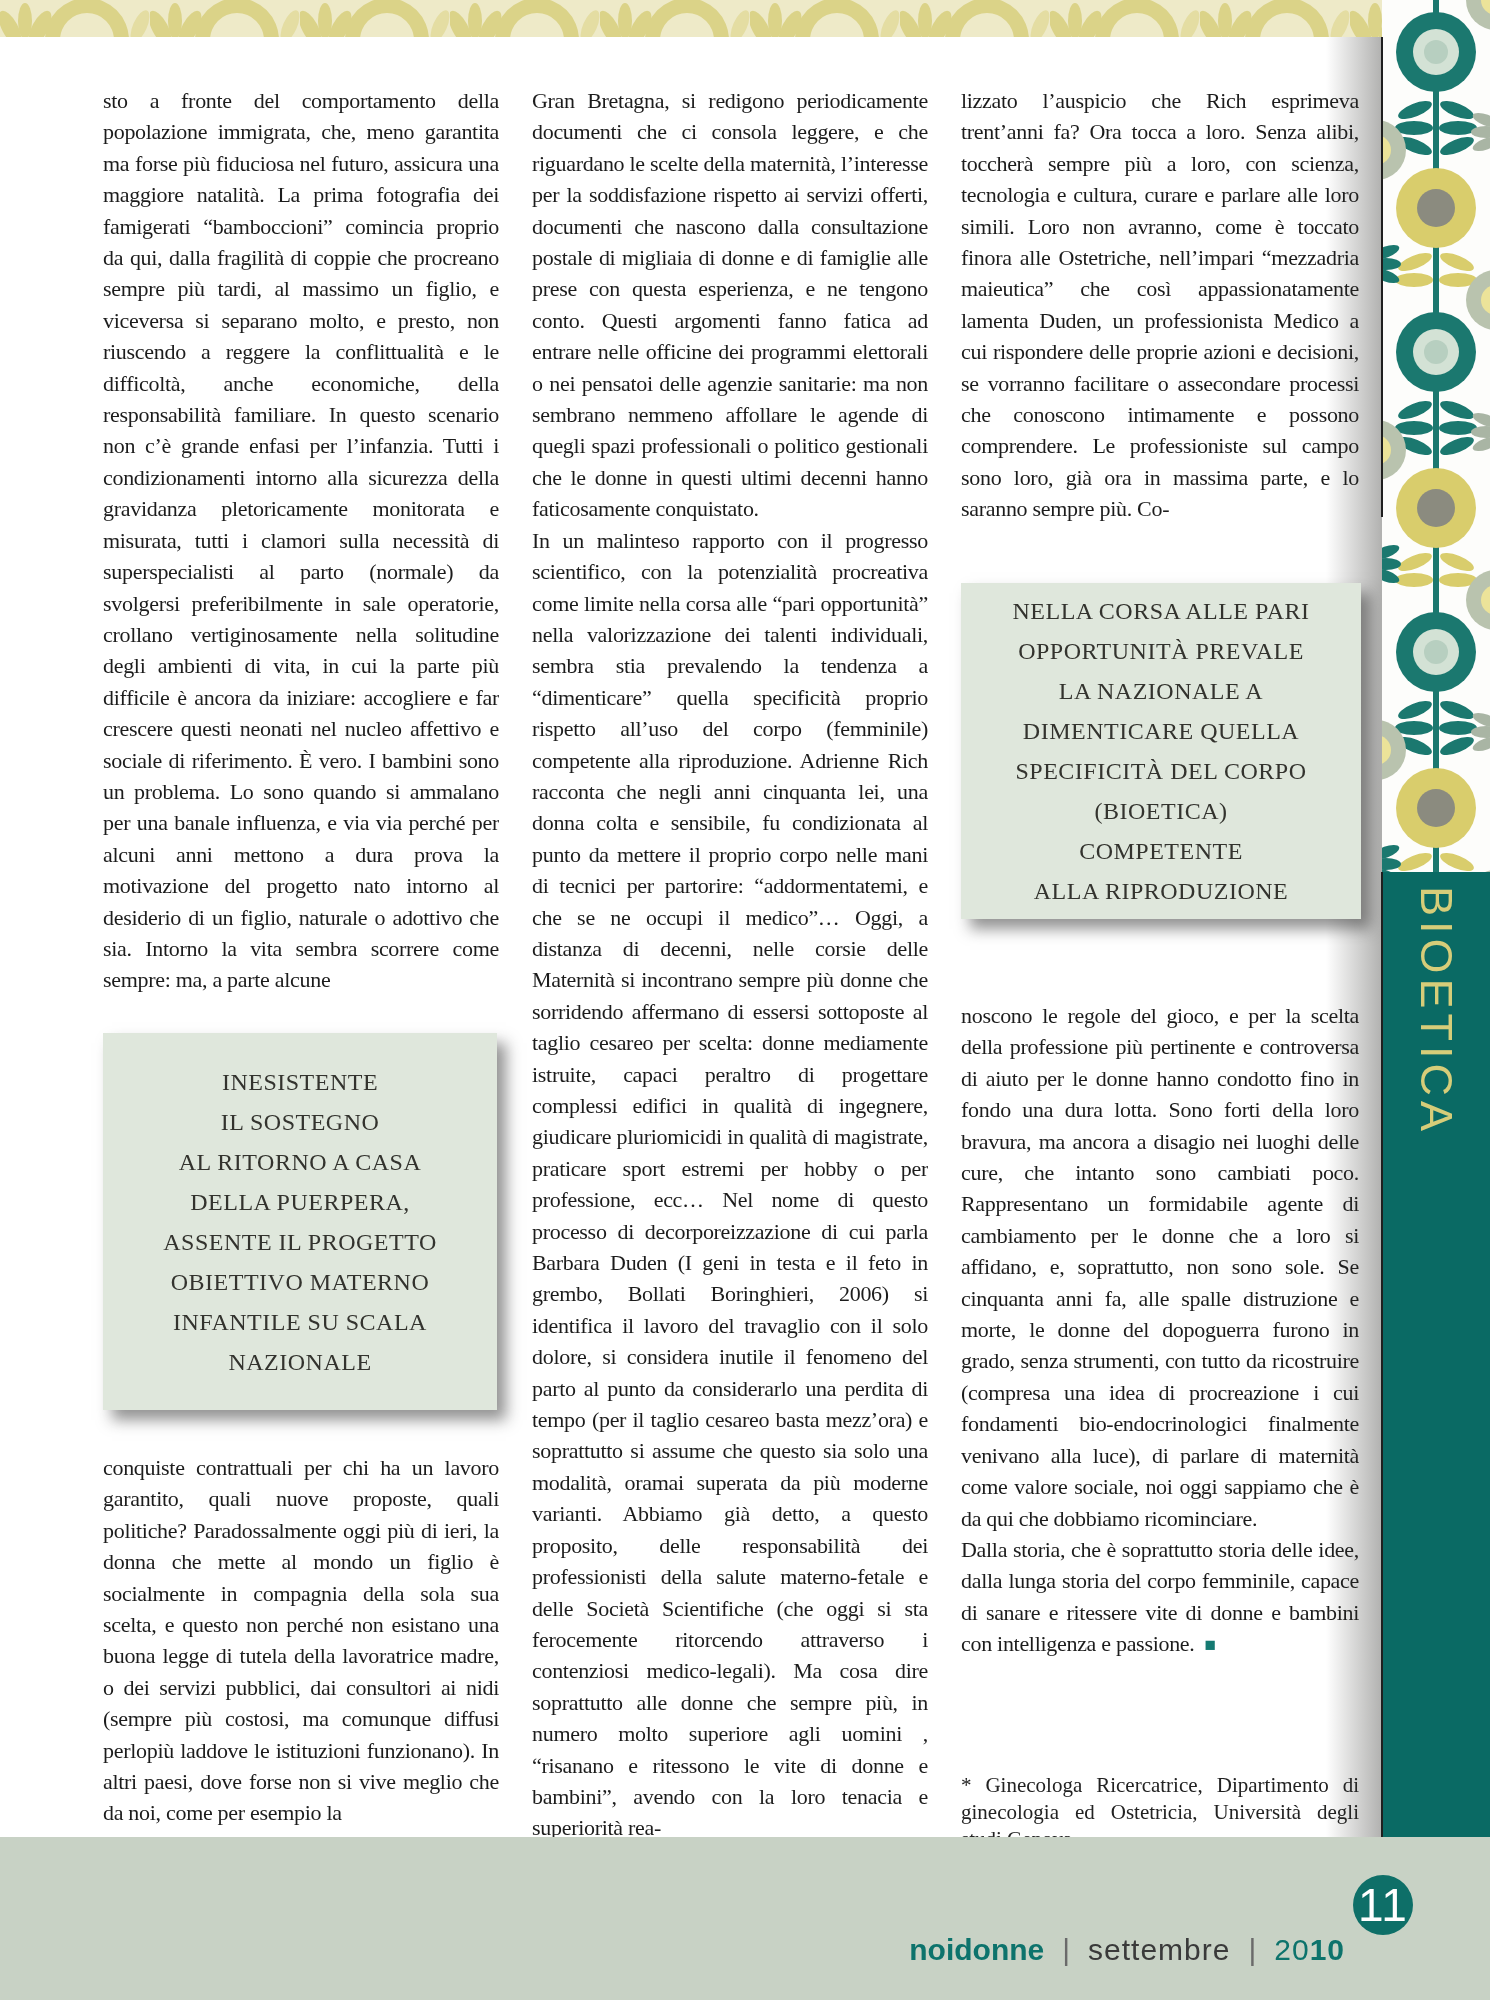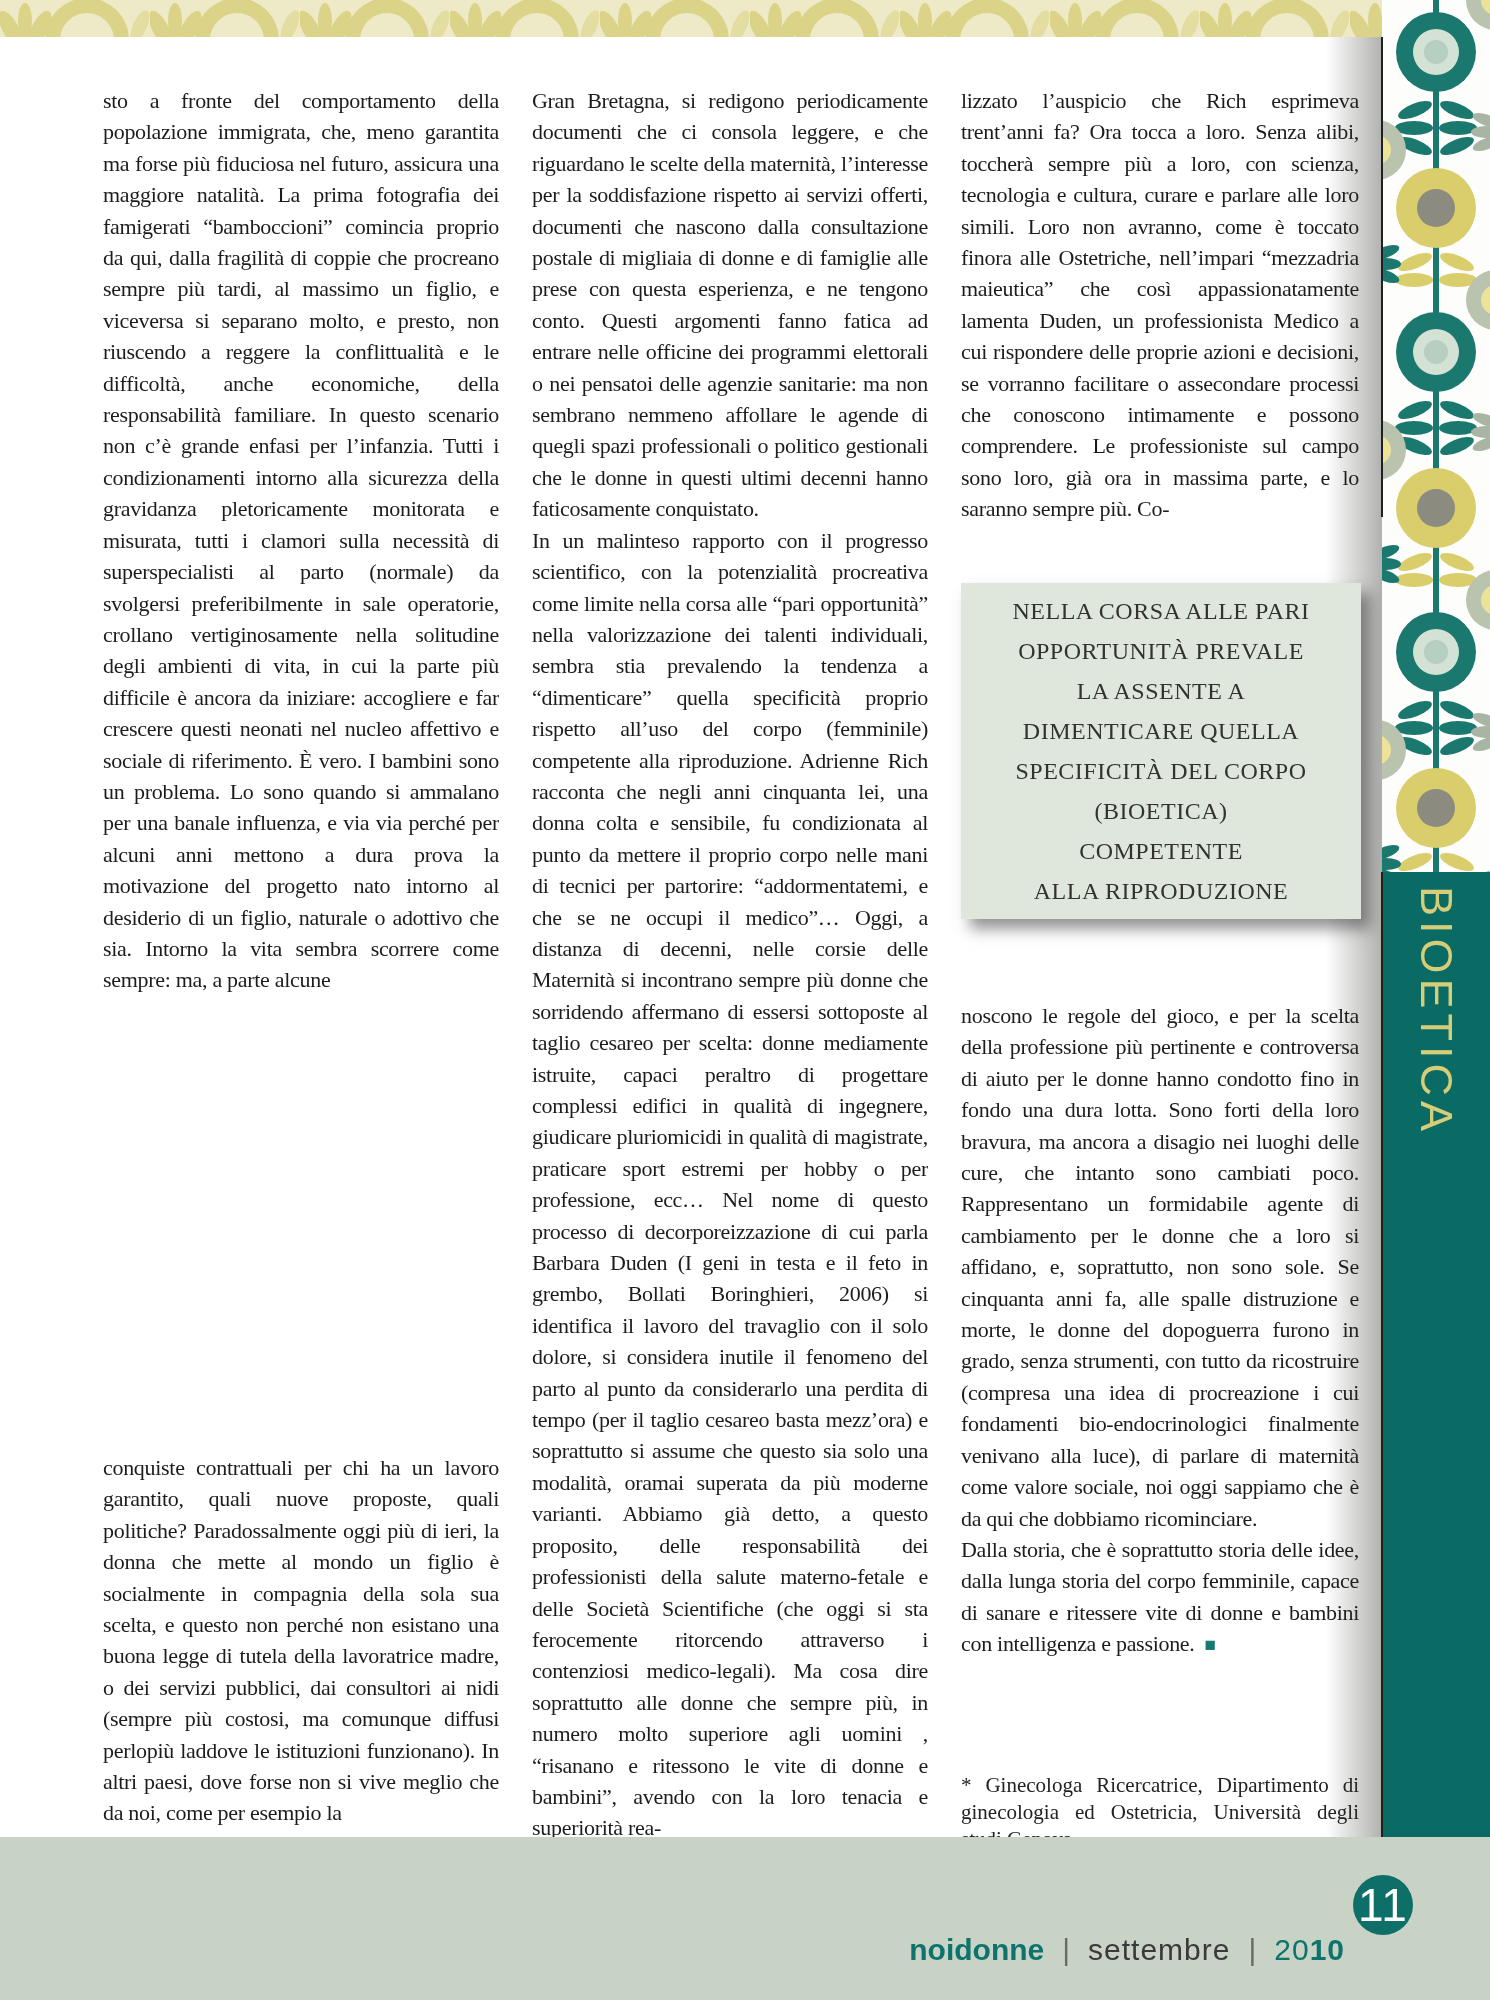--- a/index.html
+++ b/index.html
@@ -136,38 +136,48 @@
     </div>
   </div>
 
   <div class="edge-line seg1"></div>
   <div class="edge-line seg2"></div>
 
   <div class="col col1a">
     <p>sto a fronte del comportamento della popolazione immigrata, che, meno garantita ma forse più fiduciosa nel futuro, assicura una maggiore natalità. La prima fotografia dei famigerati “bamboccioni” comincia proprio da qui, dalla fragilità di coppie che procreano sempre più tardi, al massimo un figlio, e viceversa si separano molto, e presto, non riuscendo a reggere la conflittualità e le difficoltà, anche economiche, della responsabilità familiare. In questo scenario non c’è grande enfasi per l’infanzia. Tutti i condizionamenti intorno alla sicurezza della gravidanza pletoricamente monitorata e misurata, tutti i clamori sulla necessità di superspecialisti al parto (normale) da svolgersi preferibilmente in sale operatorie, crollano vertiginosamente nella solitudine degli ambienti di vita, in cui la parte più difficile è ancora da iniziare: accogliere e far crescere questi neonati nel nucleo affettivo e sociale di riferimento. È vero. I bambini sono un problema. Lo sono quando si ammalano per una banale influenza, e via via perché per alcuni anni mettono a dura prova la motivazione del progetto nato intorno al desiderio di un figlio, naturale o adottivo che sia. Intorno la vita sembra scorrere come sempre: ma, a parte alcune</p>
   </div>
 
+  <div class="quote q1">
+    <div class="qline">INESISTENTE</div>
+    <div class="qline">IL SOSTEGNO</div>
+    <div class="qline">AL RITORNO A CASA</div>
+    <div class="qline">DELLA PUERPERA,</div>
+    <div class="qline">ASSENTE IL PROGETTO</div>
+    <div class="qline">OBIETTIVO MATERNO</div>
+    <div class="qline">INFANTILE SU SCALA</div>
+    <div class="qline">NAZIONALE</div>
+  </div>
 
   <div class="col col1b">
     <p>conquiste contrattuali per chi ha un lavoro garantito, quali nuove proposte, quali politiche? Paradossalmente oggi più di ieri, la donna che mette al mondo un figlio è socialmente in compagnia della sola sua scelta, e questo non perché non esistano una buona legge di tutela della lavoratrice madre, o dei servizi pubblici, dai consultori ai nidi (sempre più costosi, ma comunque diffusi perlopiù laddove le istituzioni funzionano). In altri paesi, dove forse non si vive meglio che da noi, come per esempio la</p>
   </div>
 
   <div class="col col2">
     <p>Gran Bretagna, si redigono periodicamente documenti che ci consola leggere, e che riguardano le scelte della maternità, l’interesse per la soddisfazione rispetto ai servizi offerti, documenti che nascono dalla consultazione postale di migliaia di donne e di famiglie alle prese con questa esperienza, e ne tengono conto. Questi argomenti fanno fatica ad entrare nelle officine dei programmi elettorali o nei pensatoi delle agenzie sanitarie: ma non sembrano nemmeno affollare le agende di quegli spazi professionali o politico gestionali che le donne in questi ultimi decenni hanno faticosamente conquistato.</p>
     <p>In un malinteso rapporto con il progresso scientifico, con la potenzialità procreativa come limite nella corsa alle “pari opportunità” nella valorizzazione dei talenti individuali, sembra stia prevalendo la tendenza a “dimenticare” quella specificità proprio rispetto all’uso del corpo (femminile) competente alla riproduzione. Adrienne Rich racconta che negli anni cinquanta lei, una donna colta e sensibile, fu condizionata al punto da mettere il proprio corpo nelle mani di tecnici per partorire: “addormentatemi, e che se ne occupi il medico”… Oggi, a distanza di decenni, nelle corsie delle Maternità si incontrano sempre più donne che sorridendo affermano di essersi sottoposte al taglio cesareo per scelta: donne mediamente istruite, capaci peraltro di progettare complessi edifici in qualità di ingegnere, giudicare pluriomicidi in qualità di magistrate, praticare sport estremi per hobby o per professione, ecc… Nel nome di questo processo di decorporeizzazione di cui parla Barbara Duden (I geni in testa e il feto in grembo, Bollati Boringhieri, 2006) si identifica il lavoro del travaglio con il solo dolore, si considera inutile il fenomeno del parto al punto da considerarlo una perdita di tempo (per il taglio cesareo basta mezz’ora) e soprattutto si assume che questo sia solo una modalità, oramai superata da più moderne varianti. Abbiamo già detto, a questo proposito, delle responsabilità dei professionisti della salute materno-fetale e delle Società Scientifiche (che oggi si sta ferocemente ritorcendo attraverso i contenziosi medico-legali). Ma cosa dire soprattutto alle donne che sempre più, in numero molto superiore agli uomini , “risanano e ritessono le vite di donne e bambini”, avendo con la loro tenacia e superiorità rea-</p>
   </div>
 
   <div class="col col3a">
     <p>lizzato l’auspicio che Rich esprimeva trent’anni fa? Ora tocca a loro. Senza alibi, toccherà sempre più a loro, con scienza, tecnologia e cultura, curare e parlare alle loro simili. Loro non avranno, come è toccato finora alle Ostetriche, nell’impari “mezzadria maieutica” che così appassionatamente lamenta Duden, un professionista Medico a cui rispondere delle proprie azioni e decisioni, se vorranno facilitare o assecondare processi che conoscono intimamente e possono comprendere. Le professioniste sul campo sono loro, già ora in massima parte, e lo saranno sempre più. Co-</p>
   </div>
 
   <div class="quote q2">
     <div class="qline">NELLA CORSA ALLE PARI</div>
     <div class="qline">OPPORTUNITÀ PREVALE</div>
-    <div class="qline">LA ASSENTE A</div>
+    <div class="qline">LA NAZIONALE A</div>
     <div class="qline">DIMENTICARE QUELLA</div>
     <div class="qline">SPECIFICITÀ DEL CORPO</div>
     <div class="qline">(BIOETICA)</div>
     <div class="qline">COMPETENTE</div>
     <div class="qline">ALLA RIPRODUZIONE</div>
   </div>
 
   <div class="col col3b">
     <p>noscono le regole del gioco, e per la scelta della professione più pertinente e controversa di aiuto per le donne hanno condotto fino in fondo una dura lotta. Sono forti della loro bravura, ma ancora a disagio nei luoghi delle cure, che intanto sono cambiati poco. Rappresentano un formidabile agente di cambiamento per le donne che a loro si affidano, e, soprattutto, non sono sole. Se cinquanta anni fa, alle spalle distruzione e morte, le donne del dopoguerra furono in grado, senza strumenti, con tutto da ricostruire (compresa una idea di procreazione i cui fondamenti bio-endocrinologici finalmente venivano alla luce), di parlare di maternità come valore sociale, noi oggi sappiamo che è da qui che dobbiamo ricominciare.</p>
     <p><span>Dalla storia, che è soprattutto storia delle idee, dalla lunga storia del corpo femminile, capace di sanare e ritessere vite di donne e bambini con intelligenza e passione.</span><span class="endmark">■</span></p>

